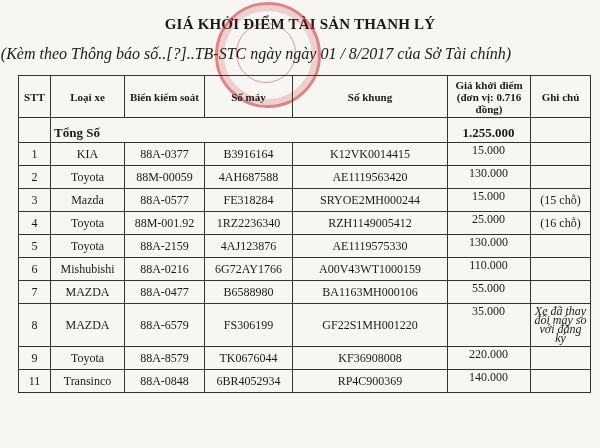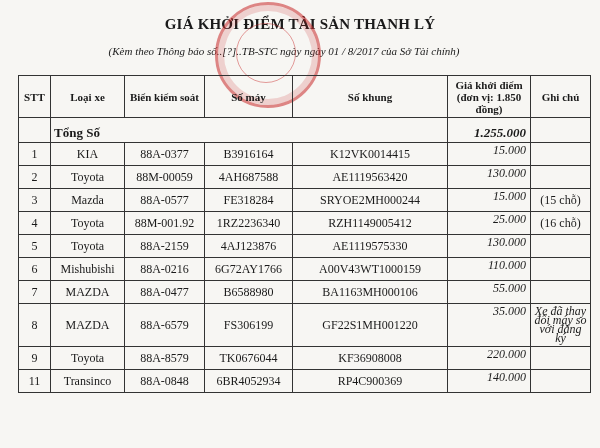--- a/index.html
+++ b/index.html
@@ -9,21 +9,21 @@
     font-family: "Liberation Serif", "DejaVu Serif", serif;
     color: #1a1a1a;
     position: relative;
   }
   .title {
     position: absolute; top: 16px; left: 0; width: 600px;
     text-align: center; font-weight: bold; font-size: 15px; letter-spacing: 0.2px;
   }
   .subtitle {
     position: absolute; top: 45px; left: 0; width: 512px;
-    text-align: center; font-style: italic; font-size: 11px; margin-left: 28px;
+    text-align: center; font-style: italic; font-size: 16px;
   }
   .stamp {
     position: absolute; left: 215px; top: 2px; width: 100px; height: 100px;
     border-radius: 50%;
     border: 3px solid rgba(200,40,40,0.55);
     box-shadow: inset 0 0 0 6px rgba(200,40,40,0.18);
     pointer-events: none;
   }
   .stamp .inner {
     position: absolute; left: 18px; top: 18px; width: 58px; height: 58px;
@@ -36,21 +36,21 @@
   table {
     position: absolute; left: 18px; top: 75px;
     border-collapse: collapse; font-size: 12px;
     table-layout: fixed; width: 572px;
   }
   td, th { border: 1px solid #333; padding: 0 3px; text-align: center; overflow: hidden; }
   th { font-weight: bold; font-size: 11px; line-height: 12px; height: 41px; }
   tr.total td { height: 23px; font-weight: bold; font-size: 13px; vertical-align: bottom; padding-bottom: 1px; }
   tr.row td { height: 22px; font-size: 12px; }
   tr.tall td { height: 42px; }
-  td.num { text-align: right; padding-right: 4px; vertical-align: top; font-style: italic; }
+  td.num { padding-right: 4px; vertical-align: top; }
   tr.total td.left { text-align: left; }
   td.note-small { font-size: 8px; line-height: 9px; font-style: italic; }
   td.note { font-size: 12px; }
 </style>
 </head>
 <body>
 
 <div class="title">GIÁ KHỞI ĐIỂM TÀI SẢN THANH LÝ</div>
 <div class="subtitle">(Kèm theo Thông báo số..[?]..TB-STC ngày ngày  01 / 8/2017 của Sở Tài chính)</div>
 
@@ -68,21 +68,21 @@
       <col style="width:83px">
       <col style="width:60px">
   </colgroup>
   <thead>
     <tr>
       <th>STT</th>
       <th>Loại xe</th>
       <th>Biển kiểm soát</th>
       <th>Số máy</th>
       <th>Số khung</th>
-      <th>Giá khởi điểm (đơn vị: 1.850 đồng)</th>
+      <th>Giá khởi điểm (đơn vị: 0.716 đồng)</th>
       <th>Ghi chú</th>
     </tr>
   </thead>
   <tbody id="tbody">
     <tr class="total">
       <td></td>
       <td class="left" colspan="4">Tổng Số</td>
       <td class="num" style="vertical-align:bottom">1.255.000</td>
       <td></td>
     </tr>

